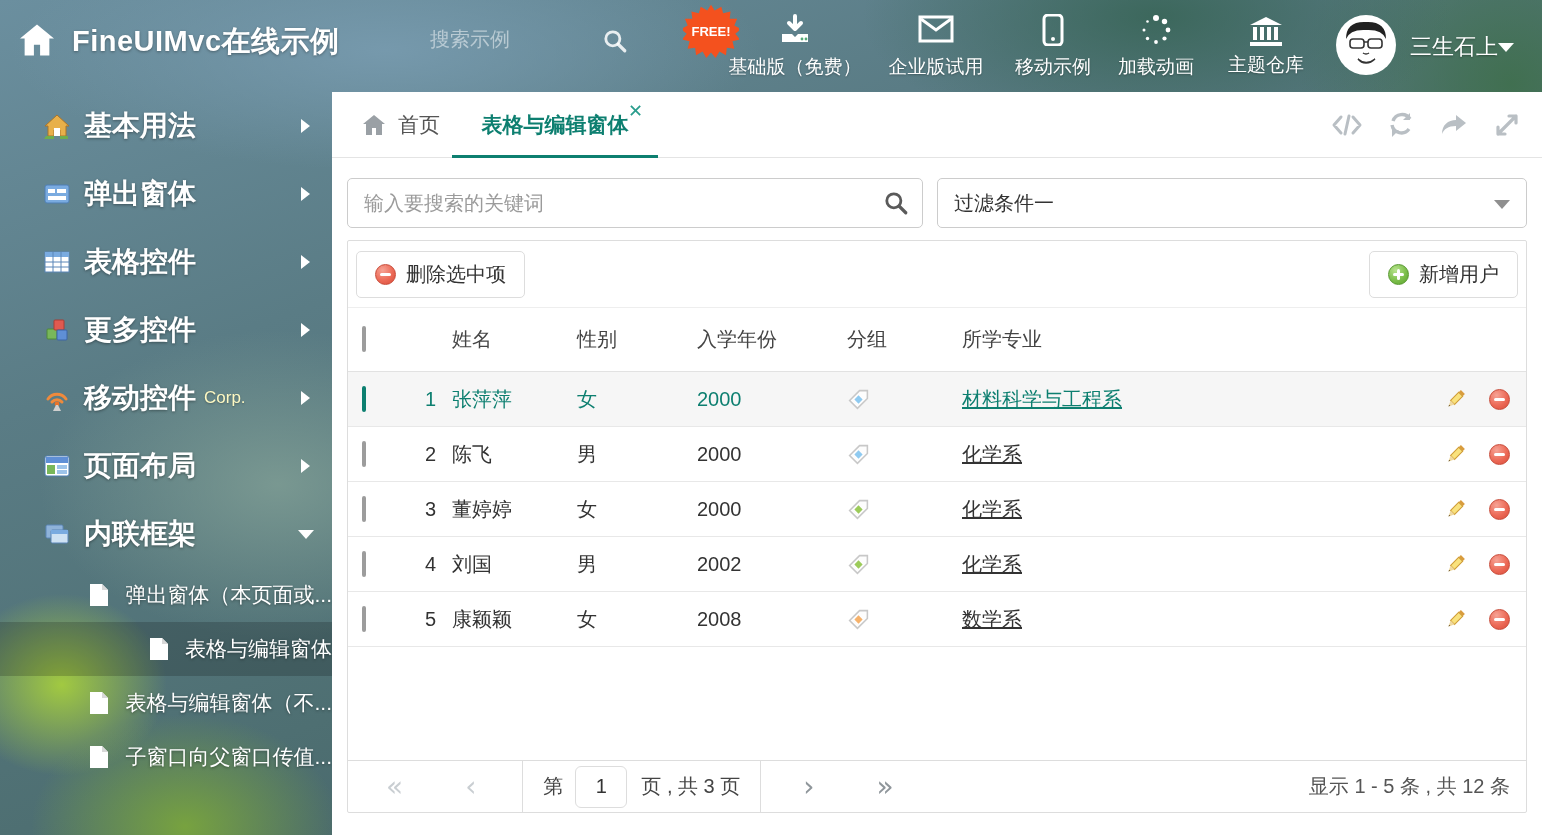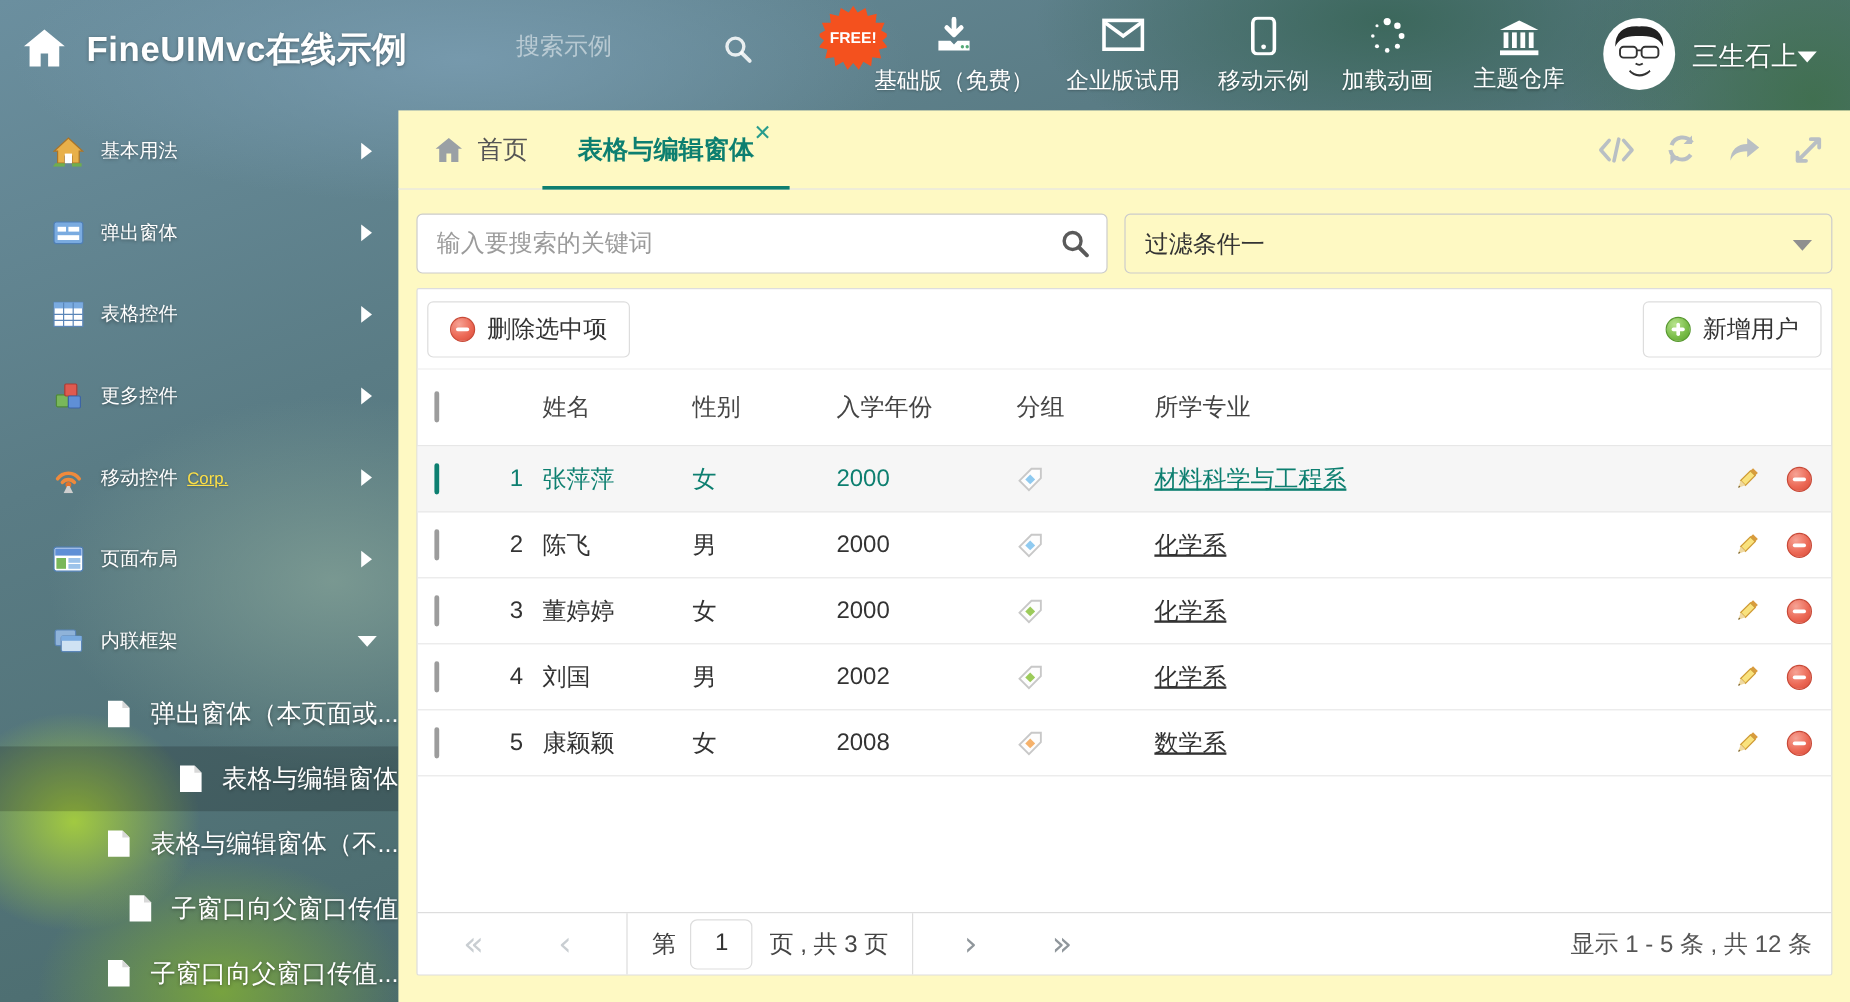--- a/index.html
+++ b/index.html
@@ -37,31 +37,31 @@
   .avatar { position:absolute; left:1336px; top:15px; width:60px; height:60px; border-radius:50%; background:#fff; overflow:hidden;
     border:2px solid rgba(255,255,255,.7); cursor:pointer; }
   .user { position:absolute; left:1410px; top:32px; display:flex; align-items:center; gap:0; cursor:pointer; }
   .user-name { font-size:22px; text-shadow:0 1px 2px rgba(0,0,0,.35); }
   .caret-down-w { width:0; height:0; border-left:8px solid transparent; border-right:8px solid transparent; border-top:9px solid #fff; }
 
   
   .sidebar { position:absolute; left:0; top:92px; width:332px; bottom:0; color:#fff; }
   .side-item { position:relative; height:68px; display:flex; align-items:center; padding-left:44px; cursor:pointer; }
   .side-item .s-icon { width:26px; height:26px; margin-right:14px; flex:none; }
-  .side-item .s-lbl { font-size:16px; text-shadow:0 1px 3px rgba(0,0,0,.4); white-space:nowrap; }
-  .side-item .corp { color:#fde047; font-size:14px; margin-left:8px; text-shadow:0 1px 2px rgba(0,0,0,.3);text-decoration:underline; }
+  .side-item .s-lbl { font-size:28px; text-shadow:0 1px 3px rgba(0,0,0,.4); white-space:nowrap;font-weight:bold; }
+  .side-item .corp { color:#fef9c3; font-size:17px; margin-left:8px; text-shadow:0 1px 2px rgba(0,0,0,.3); }
   .tri-right { position:absolute; right:22px; width:0; height:0; border-top:7px solid transparent; border-bottom:7px solid transparent; border-left:9px solid #fff; }
   .tri-down { position:absolute; right:18px; width:0; height:0; border-left:8px solid transparent; border-right:8px solid transparent; border-top:9px solid #fff; }
   .sub-item { position:relative; height:54px; display:flex; align-items:center; padding-left:84px; cursor:pointer;justify-content:flex-end; }
   .sub-item.active { background:rgba(0,0,0,.18); }
   .sub-item .f-icon { width:20px; height:24px; margin-right:16px; flex:none; }
   .sub-item .s-lbl { font-size:21px; text-shadow:0 1px 3px rgba(0,0,0,.4); white-space:nowrap; }
 
   
-  .main { position:absolute; left:332px; top:92px; width:1210px; height:743px; background:#fef9c3; }
+  .main { position:absolute; left:332px; top:92px; width:1210px; height:743px; background:#ffffff; }
 
   .tabbar { position:relative; height:66px; border-bottom:1px solid #e4e4e4; }
   .tab-home { position:absolute; left:30px; top:0; height:66px; display:flex; align-items:center; gap:12px; cursor:pointer; }
   .tab-home .t-lbl { font-size:21px; color:#555; }
   .tab-active { position:absolute; left:120px; top:0; width:206px; height:66px; display:flex; align-items:center; justify-content:center; cursor:pointer; }
   .tab-active .t-lbl { font-size:21px; font-weight:bold; color:#0d7f70; }
   .tab-underline { position:absolute; left:120px; top:63px; width:206px; height:3px; background:#0d7f70; }
   .tab-close { position:absolute; left:296px; top:10px; font-size:18px; font-weight:bold; color:#2a9d8d; cursor:pointer; line-height:1; }
   .tab-tools { position:absolute; right:22px; top:0; height:66px; display:flex; align-items:center; gap:26px; }
   .tool-ic { color:#b9bfc4; cursor:pointer; display:flex; align-items:center; }
@@ -314,27 +314,20 @@
           <path d="M1 1 h12 l6 6 v16 H1 Z" fill="#fff"></path>
           <path d="M13 1 l6 6 h-6 Z" fill="#d8d8d8"></path>
         </svg>
       <span class="s-lbl">表格与编辑窗体（不...</span>
     </div>
     <div class="sub-item">
       <svg class="f-icon" viewBox="0 0 20 24">
           <path d="M1 1 h12 l6 6 v16 H1 Z" fill="#fff"></path>
           <path d="M13 1 l6 6 h-6 Z" fill="#d8d8d8"></path>
         </svg>
-      <span class="s-lbl">子窗口向父窗口传值</span>
-    </div>
-    <div class="sub-item">
-      <svg class="f-icon" viewBox="0 0 20 24">
-          <path d="M1 1 h12 l6 6 v16 H1 Z" fill="#fff"></path>
-          <path d="M13 1 l6 6 h-6 Z" fill="#d8d8d8"></path>
-        </svg>
       <span class="s-lbl">子窗口向父窗口传值...</span>
     </div>
   </div>
 
   <div class="main">
 
     <div class="tabbar">
       <div class="tab-home">
         <svg width="24" height="22" viewBox="0 0 24 22">
             <path d="M12 1 L23 10 h-3 v11 h-6 v-7 h-4 v7 H4 V10 H1 Z" fill="#9aa0a5"></path>

